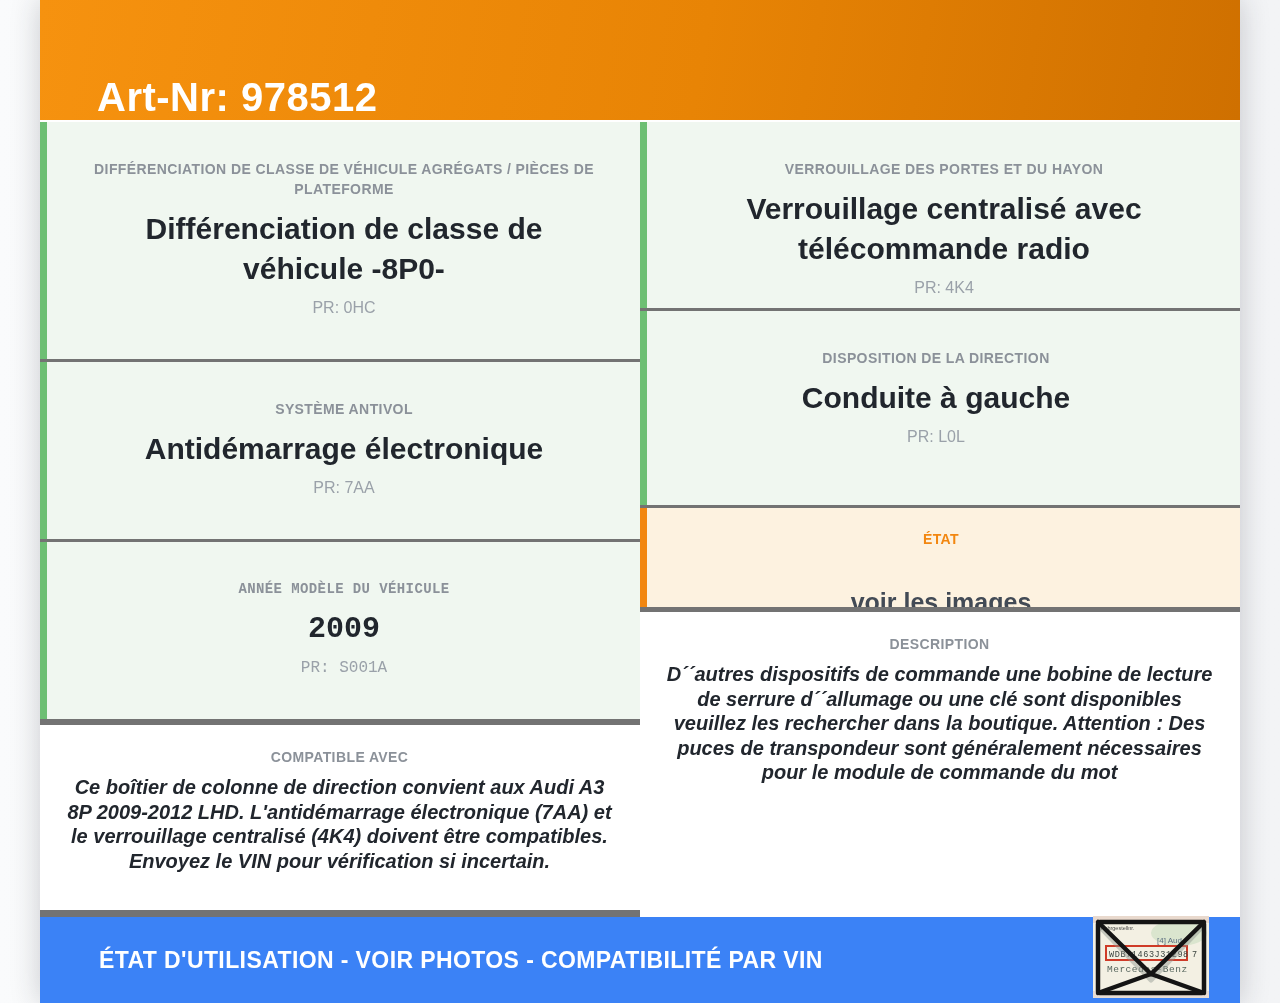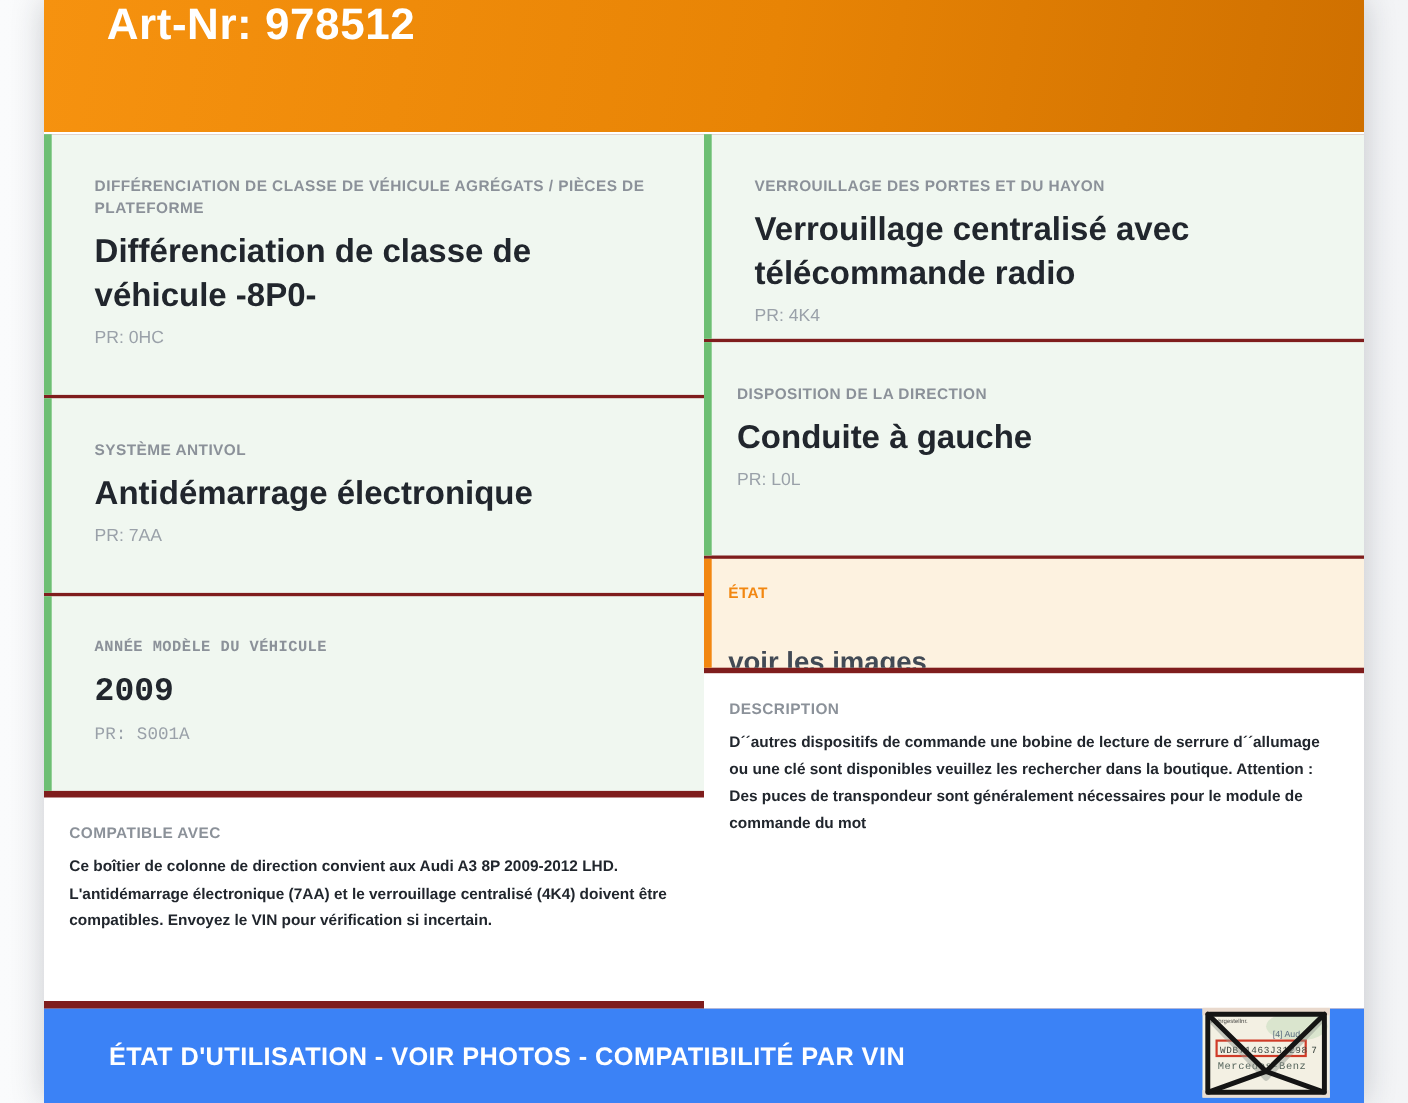--- a/index.html
+++ b/index.html
@@ -10,25 +10,25 @@
     font-family:"Liberation Sans", sans-serif;
   }
   .container {
     position:relative; width:1200px; height:1003px; margin:0 auto;
     background:#ffffff; box-shadow:0 0 28px rgba(30,35,50,.22);
     display:flex; flex-direction:column;
   }
   header.banner {
     flex:none; height:120px;
     background:linear-gradient(100deg,#f6920f 0%, #e88405 55%, #cf7000 100%);
-    display:flex; align-items:flex-start; padding-left:57px;
+    display:flex; align-items:flex-end; padding-left:57px;
   }
   .art-title { margin:0; color:#ffffff; font-size:40px; font-weight:800; letter-spacing:.5px; }
   .main { flex:1; min-height:0; display:flex; margin-top:2px; }
-  .col { width:600px; display:flex; flex-direction:column; background:#7f1d1d; }
+  .col { width:600px; display:flex; flex-direction:column; background:#737373;text-align:center; }
   .card { width:100%; overflow:hidden; margin-bottom:3px; }
   .card.green  { background:#f0f7f0; border-left:7px solid #6dbf73; padding:37px 38px 0 39px; }
   .card.plain  { background:#ffffff; padding:22px 24px 15px 23px; }
   .card.orange { background:#fdf2e0; border-left:7px solid #f28711; padding:21px 20px 0 15px; }
   .col-left  .card:nth-child(1){ height:237px; }
   .col-left  .card:nth-child(2){ height:177px; }
   .col-left  .card:nth-child(3){ height:177px; margin-bottom:6px;font-family:Liberation Mono, monospace; }
   .col-left  .card:nth-child(4){ height:185px; margin-bottom:0; }
   .col-right .card:nth-child(1){ height:186px; }
   .col-right .card:nth-child(2){ height:194px;padding-left:23px; }
@@ -39,21 +39,21 @@
     color:#8b9199; text-transform:uppercase; margin-bottom:10px;
   }
   .card.plain .card-label { margin-bottom:8px; }
   .card.orange .card-label { color:#f28711; margin-bottom:10px; }
   .card-title {
     margin:0 0 10px 0; font-size:30px; font-weight:700; line-height:40px; color:#21262d;
   }
   .card.orange .card-title { font-size:25px; font-weight:600; line-height:26px; color:#424a55;margin-top:40px; }
   .card-pr { font-size:16px; font-weight:500; color:#9aa1a9; }
   .card-body {
-    margin:0; font-size:14px; font-weight:600; line-height:24.5px; color:#21262d;
+    margin:0; font-size:20px; font-weight:600; line-height:24.5px; color:#21262d;font-style:italic;
   }
   footer.strip {
     flex:none; height:86px; background:#3b82f6;
     display:flex; align-items:center; padding-left:59px;
   }
   .footer-text { color:#ffffff; font-size:23px; font-weight:800; letter-spacing:.4px; }
   .vin-photo {
     position:absolute; left:1053px; top:916px; width:116px; height:82px; display:block;
   }
 </style>

